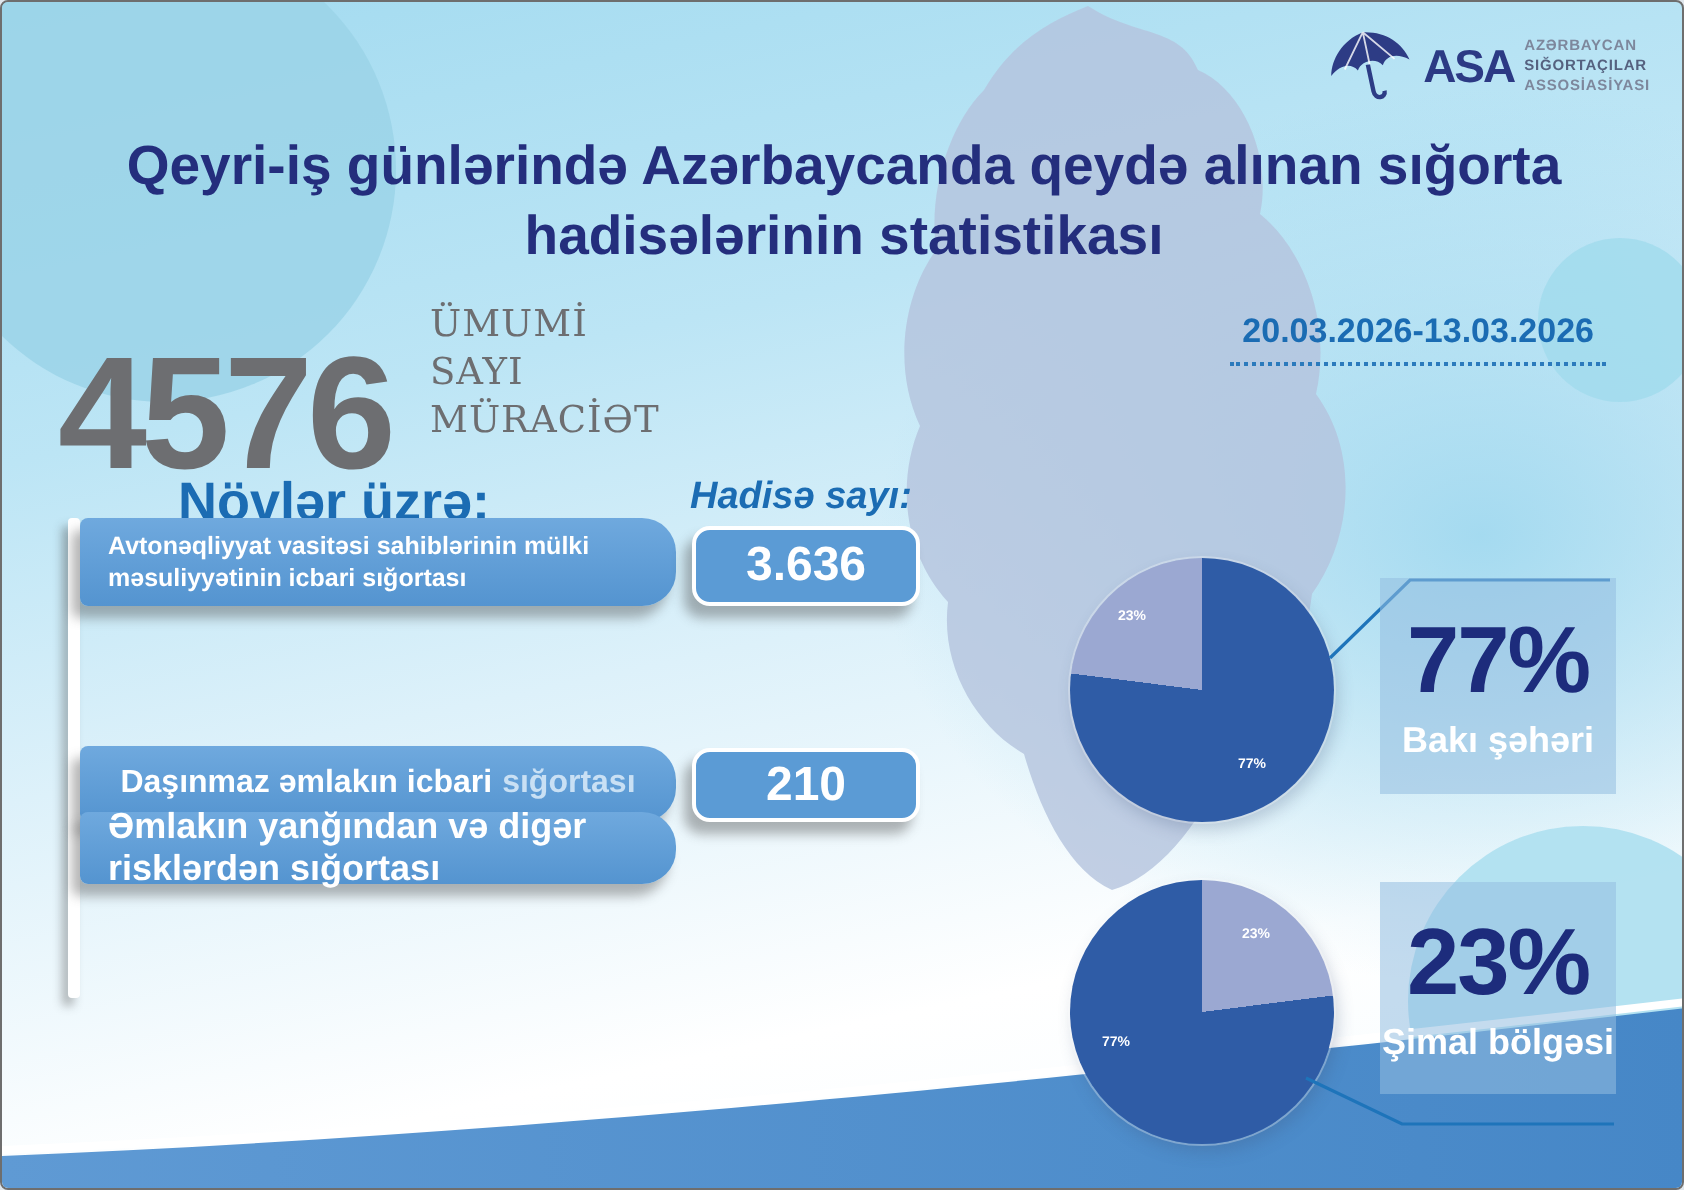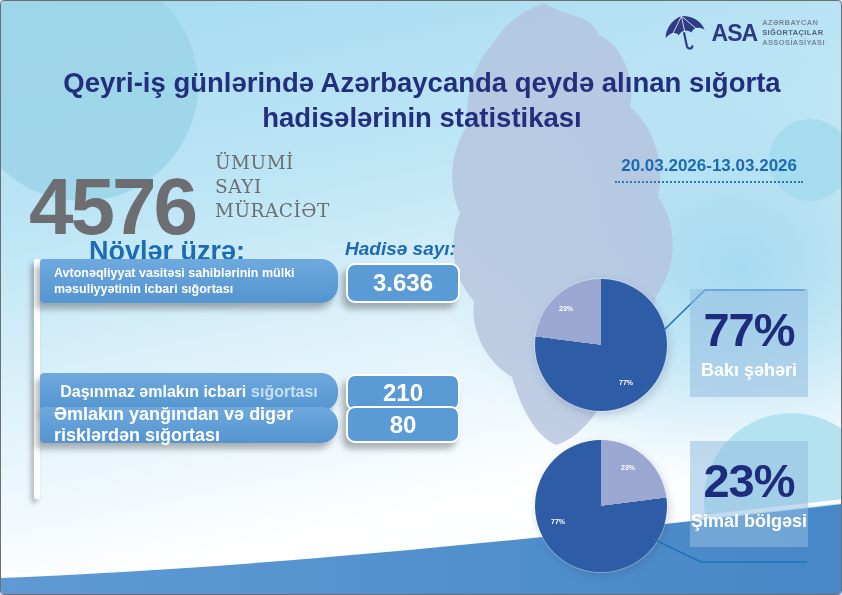--- a/index.html
+++ b/index.html
@@ -142,21 +142,20 @@
   </div>
   <div class="row r3">
     <div class="bar">
       <span>Daşınmaz əmlakın icbari</span>
       <span class="suffix">sığortası</span>
     </div>
     <div class="badge">210</div>
   </div>
   <div class="row r4">
     <div class="bar">Əmlakın yanğından və digər risklərdən sığortası</div>
-    <div class="badge">80</div>
   </div>
 
   <div class="pie pie1" style="background: conic-gradient(rgb(47, 92, 166) 0%, rgb(47, 92, 166) 77%, rgb(155, 168, 210) 77%, rgb(155, 168, 210) 100%);">
     <span class="pie-inner-label" style="left:84px; top:100px;">77%</span>
     <span class="pie-inner-label" style="left:24px; top:26px;">23%</span>
   </div>
   <div class="pie pie2" style="background: conic-gradient(rgb(155, 168, 210) 0%, rgb(155, 168, 210) 23%, rgb(47, 92, 166) 23%, rgb(47, 92, 166) 100%);">
     <span class="pie-inner-label" style="left:86px; top:24px;">23%</span>
     <span class="pie-inner-label" style="left:16px; top:78px;">77%</span>
   </div>

